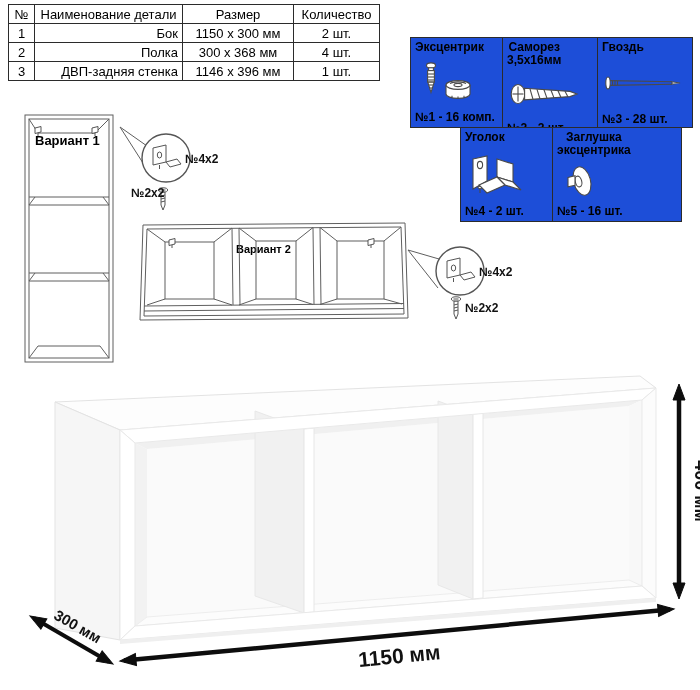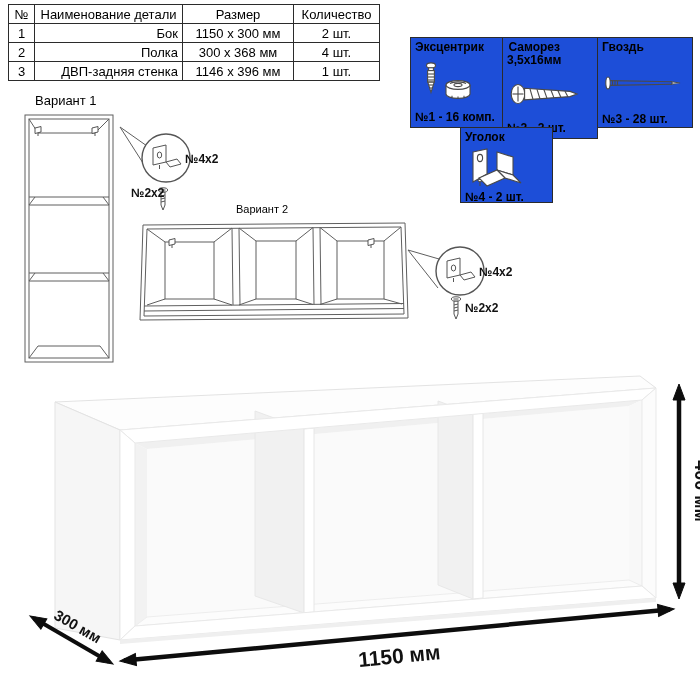--- a/index.html
+++ b/index.html
@@ -17,21 +17,21 @@
   
   .hw-cell {
     position:absolute; border:1px solid #2b2b2b; background:#1d4ed8; box-sizing:border-box;
     display:flex; flex-direction:column; align-items:flex-start; justify-content:space-between;
     padding:3px 2px 3px 4px;
   }
   .hw-name { font-weight:bold; font-size:12px; line-height:1.12; text-align:center; }
   .hw-qty  { font-weight:bold; font-size:12px; white-space:nowrap; }
   .hw-icon { flex:1 1 auto; display:flex; align-items:center; justify-content:center; }
   
-  .v-title { position:absolute; font-weight:normal; font-size:13px; }
+  .v-title { position:absolute; font-weight:bold; font-size:13px;margin-top:40px; }
   svg.layer { position:absolute; }
   .lineart { stroke:#5f5f5f; stroke-width:1; fill:none; }
   .dimtxt { fill:#111; font-weight:bold; font-family:"Liberation Sans", sans-serif; }
   .callout-txt { fill:#111; font-weight:bold; font-size:12px; font-family:"Liberation Sans", sans-serif; }
 </style>
 </head>
 <body>
 
 <div class="page">
 
@@ -132,38 +132,54 @@
           <polygon points="70,7.8 78,9 70,10.2"></polygon>
           <line x1="10.5" y1="6.7" x2="10.5" y2="11.3"></line>
           <line x1="13" y1="6.8" x2="13" y2="11.2"></line>
           <line x1="15.5" y1="6.9" x2="15.5" y2="11.1"></line>
         </g>
       </svg>
     </div>
     <div class="hw-qty">№3 - 28 шт.</div>
   </div>
 
-  <div class="hw-cell" style="left:460px;top:127px;width:93px;height:76px;">
+  <div class="hw-cell" style="left:460px;top:127px;width:93px;height:95px;">
     <div class="hw-name"><span>Уголок</span></div>
     <div class="hw-icon">
       <svg width="64" height="46" viewBox="0 0 64 46">
         <g stroke="#4a4a4a" stroke-width="1.1" fill="#fff">
           <polygon points="8,8 22,5 22,30 8,38"></polygon>
           <ellipse cx="15" cy="14" rx="2.6" ry="3.6"></ellipse>
           <line x1="15" y1="38" x2="15" y2="42"></line>
           <ellipse cx="15" cy="36.5" rx="2" ry="1.2"></ellipse>
           <polygon points="32,8 48,13 48,31 32,26"></polygon>
           <polygon points="32,26 48,31 56,39 40,34"></polygon>
           <polygon points="14,34 32,26 40,34 22,42"></polygon>
         </g>
       </svg>
     </div>
     <div class="hw-qty">№4 - 2 шт.</div>
   </div>
 
+  <div class="hw-cell" style="left:552px;top:127px;width:130px;height:95px;">
+    <div class="hw-name">
+      <span style="display:block">Заглушка</span>
+      <span style="display:block">эксцентрика</span>
+    </div>
+    <div class="hw-icon">
+      <svg width="44" height="42" viewBox="0 0 44 42">
+        <g stroke="#4a4a4a" stroke-width="1.1" fill="#fff">
+          <ellipse cx="25" cy="21" rx="8.5" ry="14.5" transform="rotate(-15 25 21)"></ellipse>
+          <ellipse cx="21.5" cy="21.5" rx="3.2" ry="5.5" transform="rotate(-15 21.5 21.5)"></ellipse>
+          <polygon points="11,17.5 18,15.8 18,25.2 11,26.9"></polygon>
+        </g>
+      </svg>
+    </div>
+    <div class="hw-qty">№5 - 16 шт.</div>
+  </div>
 
   <div class="v-title" style="left:35px;top:93px;">Вариант 1</div>
   <div class="v-title" style="left:236px;top:203px;font-size:11px;">Вариант 2</div>
 
   <svg class="layer" style="left:14px;top:110px;" width="216" height="270" viewBox="0 0 216 270">
     <g class="lineart">
       <rect x="11" y="5" width="88" height="247"></rect>
       <rect x="15" y="9" width="80" height="239"></rect>
       <line x1="15" y1="9" x2="24" y2="23"></line>
         <line x1="95" y1="9" x2="81" y2="23"></line>

